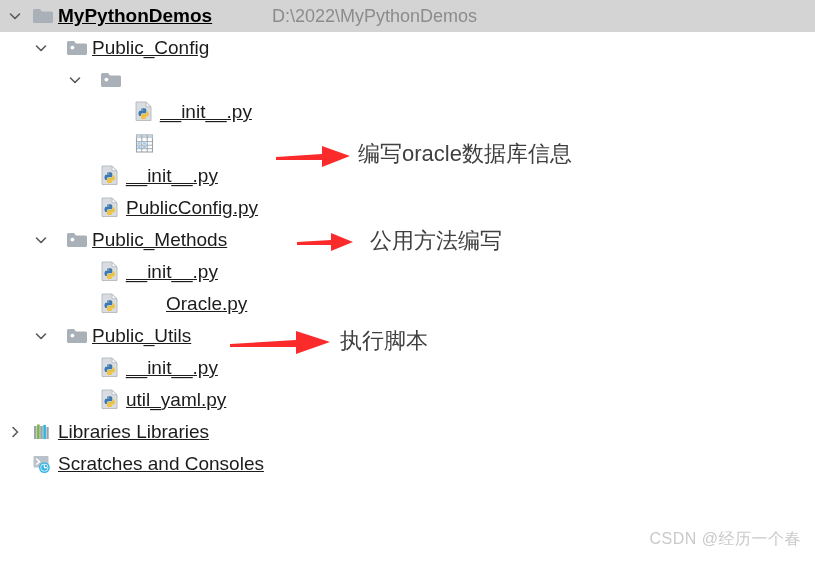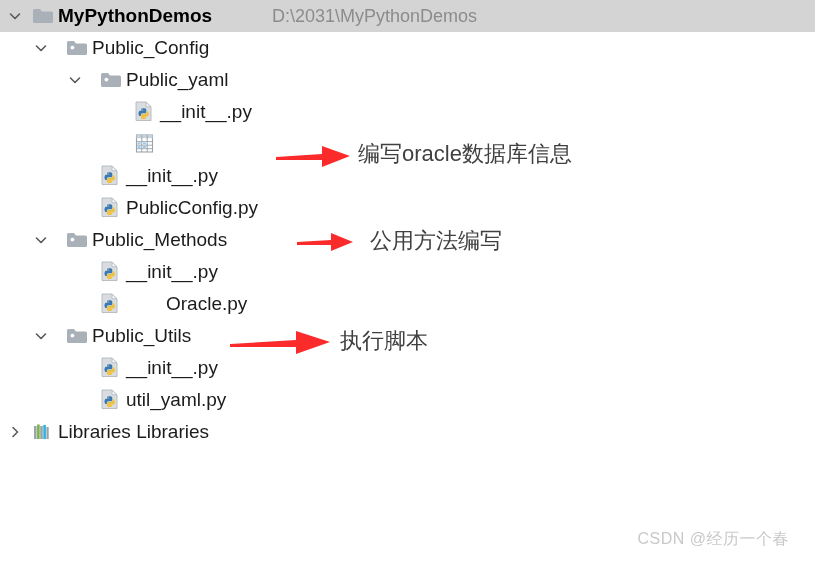--- a/index.html
+++ b/index.html
@@ -55,20 +55,21 @@
     justify-content: center;
   }
   .icon svg { display: block; }
 
   .label {
     position: absolute;
     font-size: 19px;
     color: #1c1c1c;
     white-space: nowrap;
     line-height: 22px;
+    text-decoration: underline;
   }
   .label.bold {
     font-weight: bold;
     color: #000000;
   }
   .path {
     position: absolute;
     font-size: 18px;
     color: #8c8c8c;
     white-space: nowrap;
@@ -84,21 +85,21 @@
   .anno-text {
     position: absolute;
     color: #404040;
     font-size: 22px;
     white-space: nowrap;
     line-height: 26px;
   }
 
   .watermark {
     position: absolute;
-    right: 26px;
+    right: 14px;
     bottom: 18px;
     font-size: 16px;
     color: #c9c9c9;
     white-space: nowrap;
     letter-spacing: 0.5px;
   }
 </style>
 </head>
 <body>
 
@@ -108,21 +109,21 @@
         <svg width="14" height="14" viewBox="0 0 14 14">
           <path d="M2.5 5 L7 9.5 L11.5 5" fill="none" stroke="#5a5a5a" stroke-width="1.6" stroke-linecap="round" stroke-linejoin="round"></path>
         </svg>
       </span>
       <span class="icon" style="left: 30px;">
         <svg width="22" height="20" viewBox="0 0 22 20">
           <path d="M1 4.5 A1.5 1.5 0 0 1 2.5 3 H8 L10 5.5 H19.5 A1.5 1.5 0 0 1 21 7 V15.5 A1.5 1.5 0 0 1 19.5 17 H2.5 A1.5 1.5 0 0 1 1 15.5 Z" fill="#a9b0b7"></path>
         </svg>
       </span>
       <span class="label bold" style="left: 58px;">MyPythonDemos</span>
-      <span class="path" style="left: 272px;">D:\2031\MyPythonDemos</span>
+      <span class="path" style="left: 272px;">D:\2022\MyPythonDemos</span>
     </div>
     <div class="row" style="top: 32px;">
       <span class="chevron" style="left: 32px;">
         <svg width="14" height="14" viewBox="0 0 14 14">
           <path d="M2.5 5 L7 9.5 L11.5 5" fill="none" stroke="#5a5a5a" stroke-width="1.6" stroke-linecap="round" stroke-linejoin="round"></path>
         </svg>
       </span>
       <span class="icon" style="left: 64px;">
         <svg width="22" height="20" viewBox="0 0 22 20">
           <path d="M1 4.5 A1.5 1.5 0 0 1 2.5 3 H8 L10 5.5 H19.5 A1.5 1.5 0 0 1 21 7 V15.5 A1.5 1.5 0 0 1 19.5 17 H2.5 A1.5 1.5 0 0 1 1 15.5 Z" fill="#a9b0b7"></path>
@@ -136,21 +137,20 @@
         <svg width="14" height="14" viewBox="0 0 14 14">
           <path d="M2.5 5 L7 9.5 L11.5 5" fill="none" stroke="#5a5a5a" stroke-width="1.6" stroke-linecap="round" stroke-linejoin="round"></path>
         </svg>
       </span>
       <span class="icon" style="left: 98px;">
         <svg width="22" height="20" viewBox="0 0 22 20">
           <path d="M1 4.5 A1.5 1.5 0 0 1 2.5 3 H8 L10 5.5 H19.5 A1.5 1.5 0 0 1 21 7 V15.5 A1.5 1.5 0 0 1 19.5 17 H2.5 A1.5 1.5 0 0 1 1 15.5 Z" fill="#a9b0b7"></path>
           <circle cx="6.4" cy="9.6" r="1.9" fill="#ffffff"></circle>
         </svg>
       </span>
-      <span class="label" style="left: 126px;">Public_yaml</span>
     </div>
     <div class="row" style="top: 96px;">
       <span class="icon" style="left: 132px;">
         <svg width="24" height="24" viewBox="0 0 24 24">
           <path d="M3 2 H13 L18 6.8 V20.5 H3 Z" fill="#d9dde1" stroke="#b2b8bd" stroke-width="0.9"></path>
           <path d="M13 2 L13 6.8 L18 6.8 Z" fill="#f2f4f5" stroke="#b2b8bd" stroke-width="0.8"></path>
           <path d="M10.6 8.2 c-2.6 0 -2.4 1.1 -2.4 1.1 l0 1.2 l2.5 0 l0 0.35 l-3.5 0 c0 0 -1.7 -0.2 -1.7 2.55 c0 2.75 1.5 2.65 1.5 2.65 l0.9 0 l0 -1.28 c0 0 -0.05 -1.5 1.48 -1.5 l2.5 0 c0 0 1.42 0.02 1.42 -1.38 l0 -2.3 c0 0 0.22 -1.39 -2.7 -1.39 z m-1.38 0.79 a0.46 0.46 0 1 1 0 0.92 a0.46 0.46 0 0 1 0 -0.92 z" fill="#3d77b2"></path>
           <path d="M10.75 19.2 c2.6 0 2.4 -1.13 2.4 -1.13 l0 -1.2 l-2.5 0 l0 -0.35 l3.5 0 c0 0 1.7 0.2 1.7 -2.55 c0 -2.75 -1.5 -2.65 -1.5 -2.65 l-0.9 0 l0 1.28 c0 0 0.05 1.5 -1.48 1.5 l-2.5 0 c0 0 -1.42 -0.02 -1.42 1.38 l0 2.3 c0 0 -0.22 1.42 2.7 1.42 z m1.38 -0.79 a0.46 0.46 0 1 1 0 -0.92 a0.46 0.46 0 0 1 0 0.92 z" fill="#f0c040"></path>
         </svg>
       </span>
@@ -277,20 +277,34 @@
         <svg width="24" height="22" viewBox="0 0 24 22">
           <rect x="3" y="5" width="2.6" height="13" fill="#9aa4ad"></rect>
           <rect x="6.1" y="3.5" width="2.6" height="14.5" fill="#7cb342"></rect>
           <rect x="9.2" y="5" width="2.6" height="13" fill="#9aa4ad"></rect>
           <rect x="12.3" y="4" width="2.6" height="14" fill="#29b6d8"></rect>
           <rect x="15.4" y="6" width="2.3" height="12" fill="#9aa4ad"></rect>
         </svg>
       </span>
       <span class="label" style="left: 58px;">Libraries Libraries</span>
     </div>
+    <div class="row" style="top: 448px;">
+      <span class="icon" style="left: 30px;">
+        <svg width="24" height="22" viewBox="0 0 24 22">
+          <rect x="2.5" y="3" width="15" height="11.5" rx="1" fill="#b9c2c9"></rect>
+          <path d="M5.5 6 L8.6 8.6 L5.5 11.2" fill="none" stroke="#ffffff" stroke-width="1.5" stroke-linecap="round" stroke-linejoin="round"></path>
+          <line x1="10" y1="11.4" x2="14.5" y2="11.4" stroke="#ffffff" stroke-width="1.4" stroke-linecap="round"></line>
+          <circle cx="13.4" cy="14.6" r="5.4" fill="#34b3e4"></circle>
+          <circle cx="13.4" cy="14.6" r="3.9" fill="#ffffff"></circle>
+          <circle cx="13.4" cy="14.6" r="3.2" fill="#34b3e4"></circle>
+          <path d="M13.4 12.2 V14.7 H15.5" fill="none" stroke="#ffffff" stroke-width="1.2" stroke-linecap="round" stroke-linejoin="round"></path>
+        </svg>
+      </span>
+      <span class="label" style="left: 58px;">Scratches and Consoles</span>
+    </div>
   </div>
 
 <div class="anno-arrow" style="left:276px; top:142px;">
   <svg width="76" height="28" viewBox="0 0 76 28">
     <path d="M0 15 L46 12 L46 4 L74 14 L46 25 L46 18 L0 18 Z" fill="#fb2b2b"></path>
   </svg>
 </div>
 <div class="anno-text" style="left:358px; top:141px;">编写oracle数据库信息</div>
 
 <div class="anno-arrow" style="left:297px; top:230px;">

